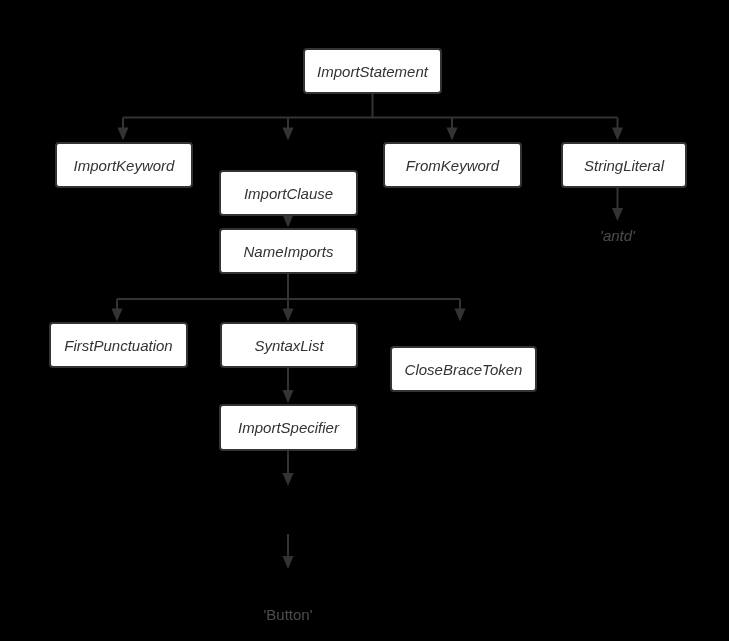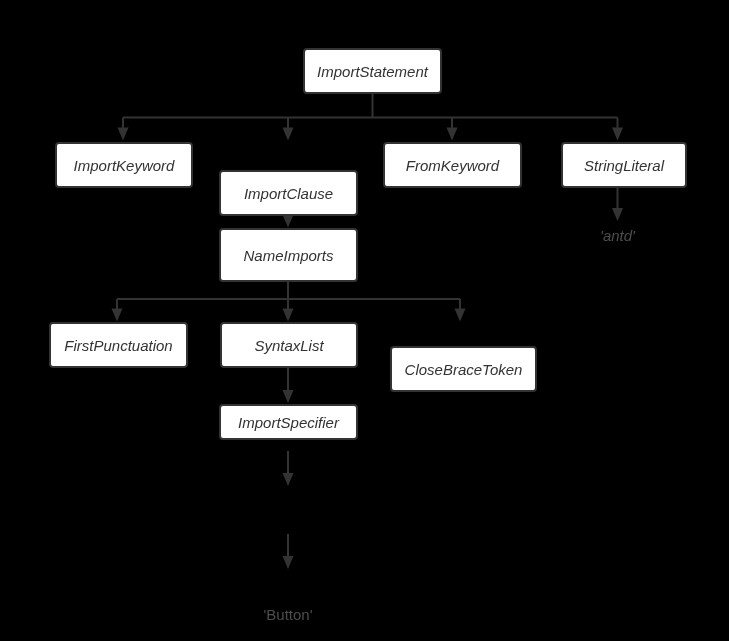--- a/index.html
+++ b/index.html
@@ -98,37 +98,37 @@
   </div>
 
   <div class="node" style="left:383px;top:142px;width:139px;height:46px;">
     <span>FromKeyword</span>
   </div>
 
   <div class="node" style="left:561px;top:142px;width:126px;height:46px;">
     <span>StringLiteral</span>
   </div>
 
-  <div class="node" style="left:219px;top:228px;width:139px;height:54px;justify-content:center;">
+  <div class="node" style="left:219px;top:228px;width:139px;height:46px;justify-content:center;">
     <span>NameImports</span>
   </div>
 
   <div class="node" style="left:49px;top:322px;width:139px;height:46px;">
     <span>FirstPunctuation</span>
   </div>
 
   <div class="node" style="left:220px;top:322px;width:138px;height:46px;">
     <span>SyntaxList</span>
   </div>
 
   <div class="node" style="left:390px;top:322px;width:147px;height:46px;margin-top:24px;">
     <span>CloseBraceToken</span>
   </div>
 
-  <div class="node" style="left:219px;top:404px;width:139px;height:36px;">
+  <div class="node" style="left:219px;top:404px;width:139px;height:47px;">
     <span>ImportSpecifier</span>
   </div>
 
 
   <div class="leaf" style="left:567px;top:227px;width:101px;font-style:italic;">'antd'</div>
 
   <div class="leaf" style="left:238px;top:578px;width:100px;margin-top:28px;">'Button'</div>
 
 </div>
 

